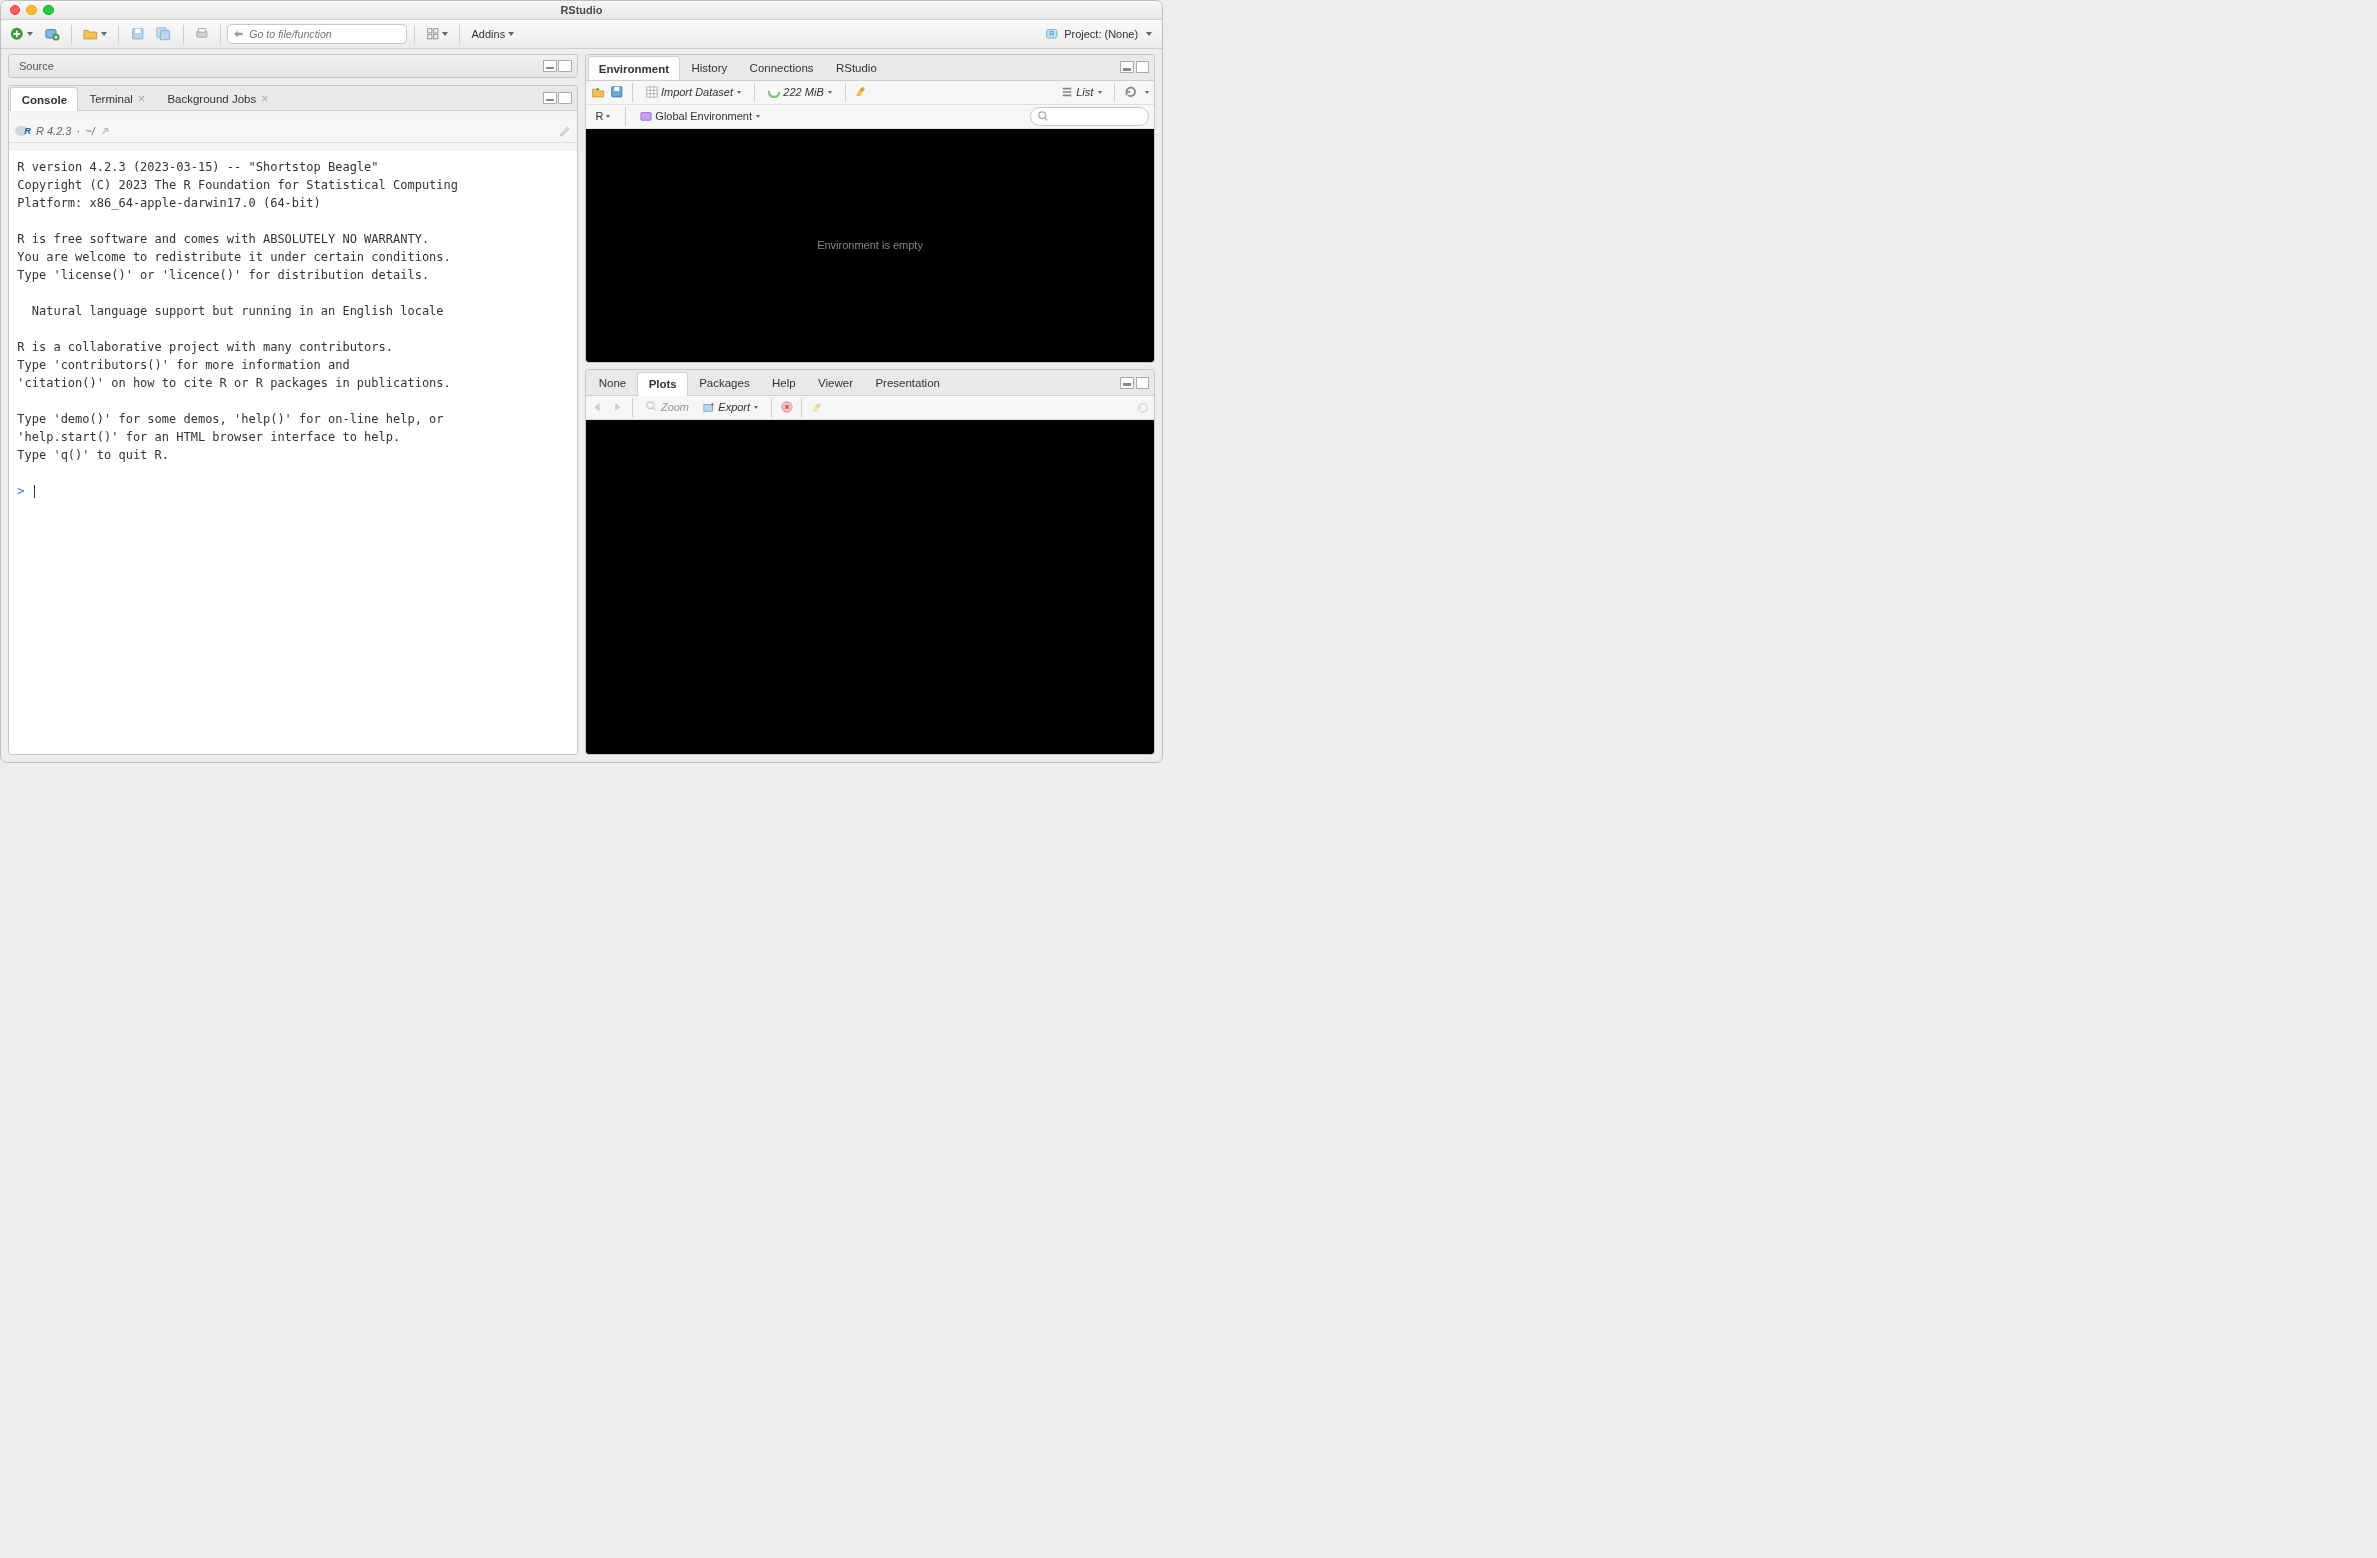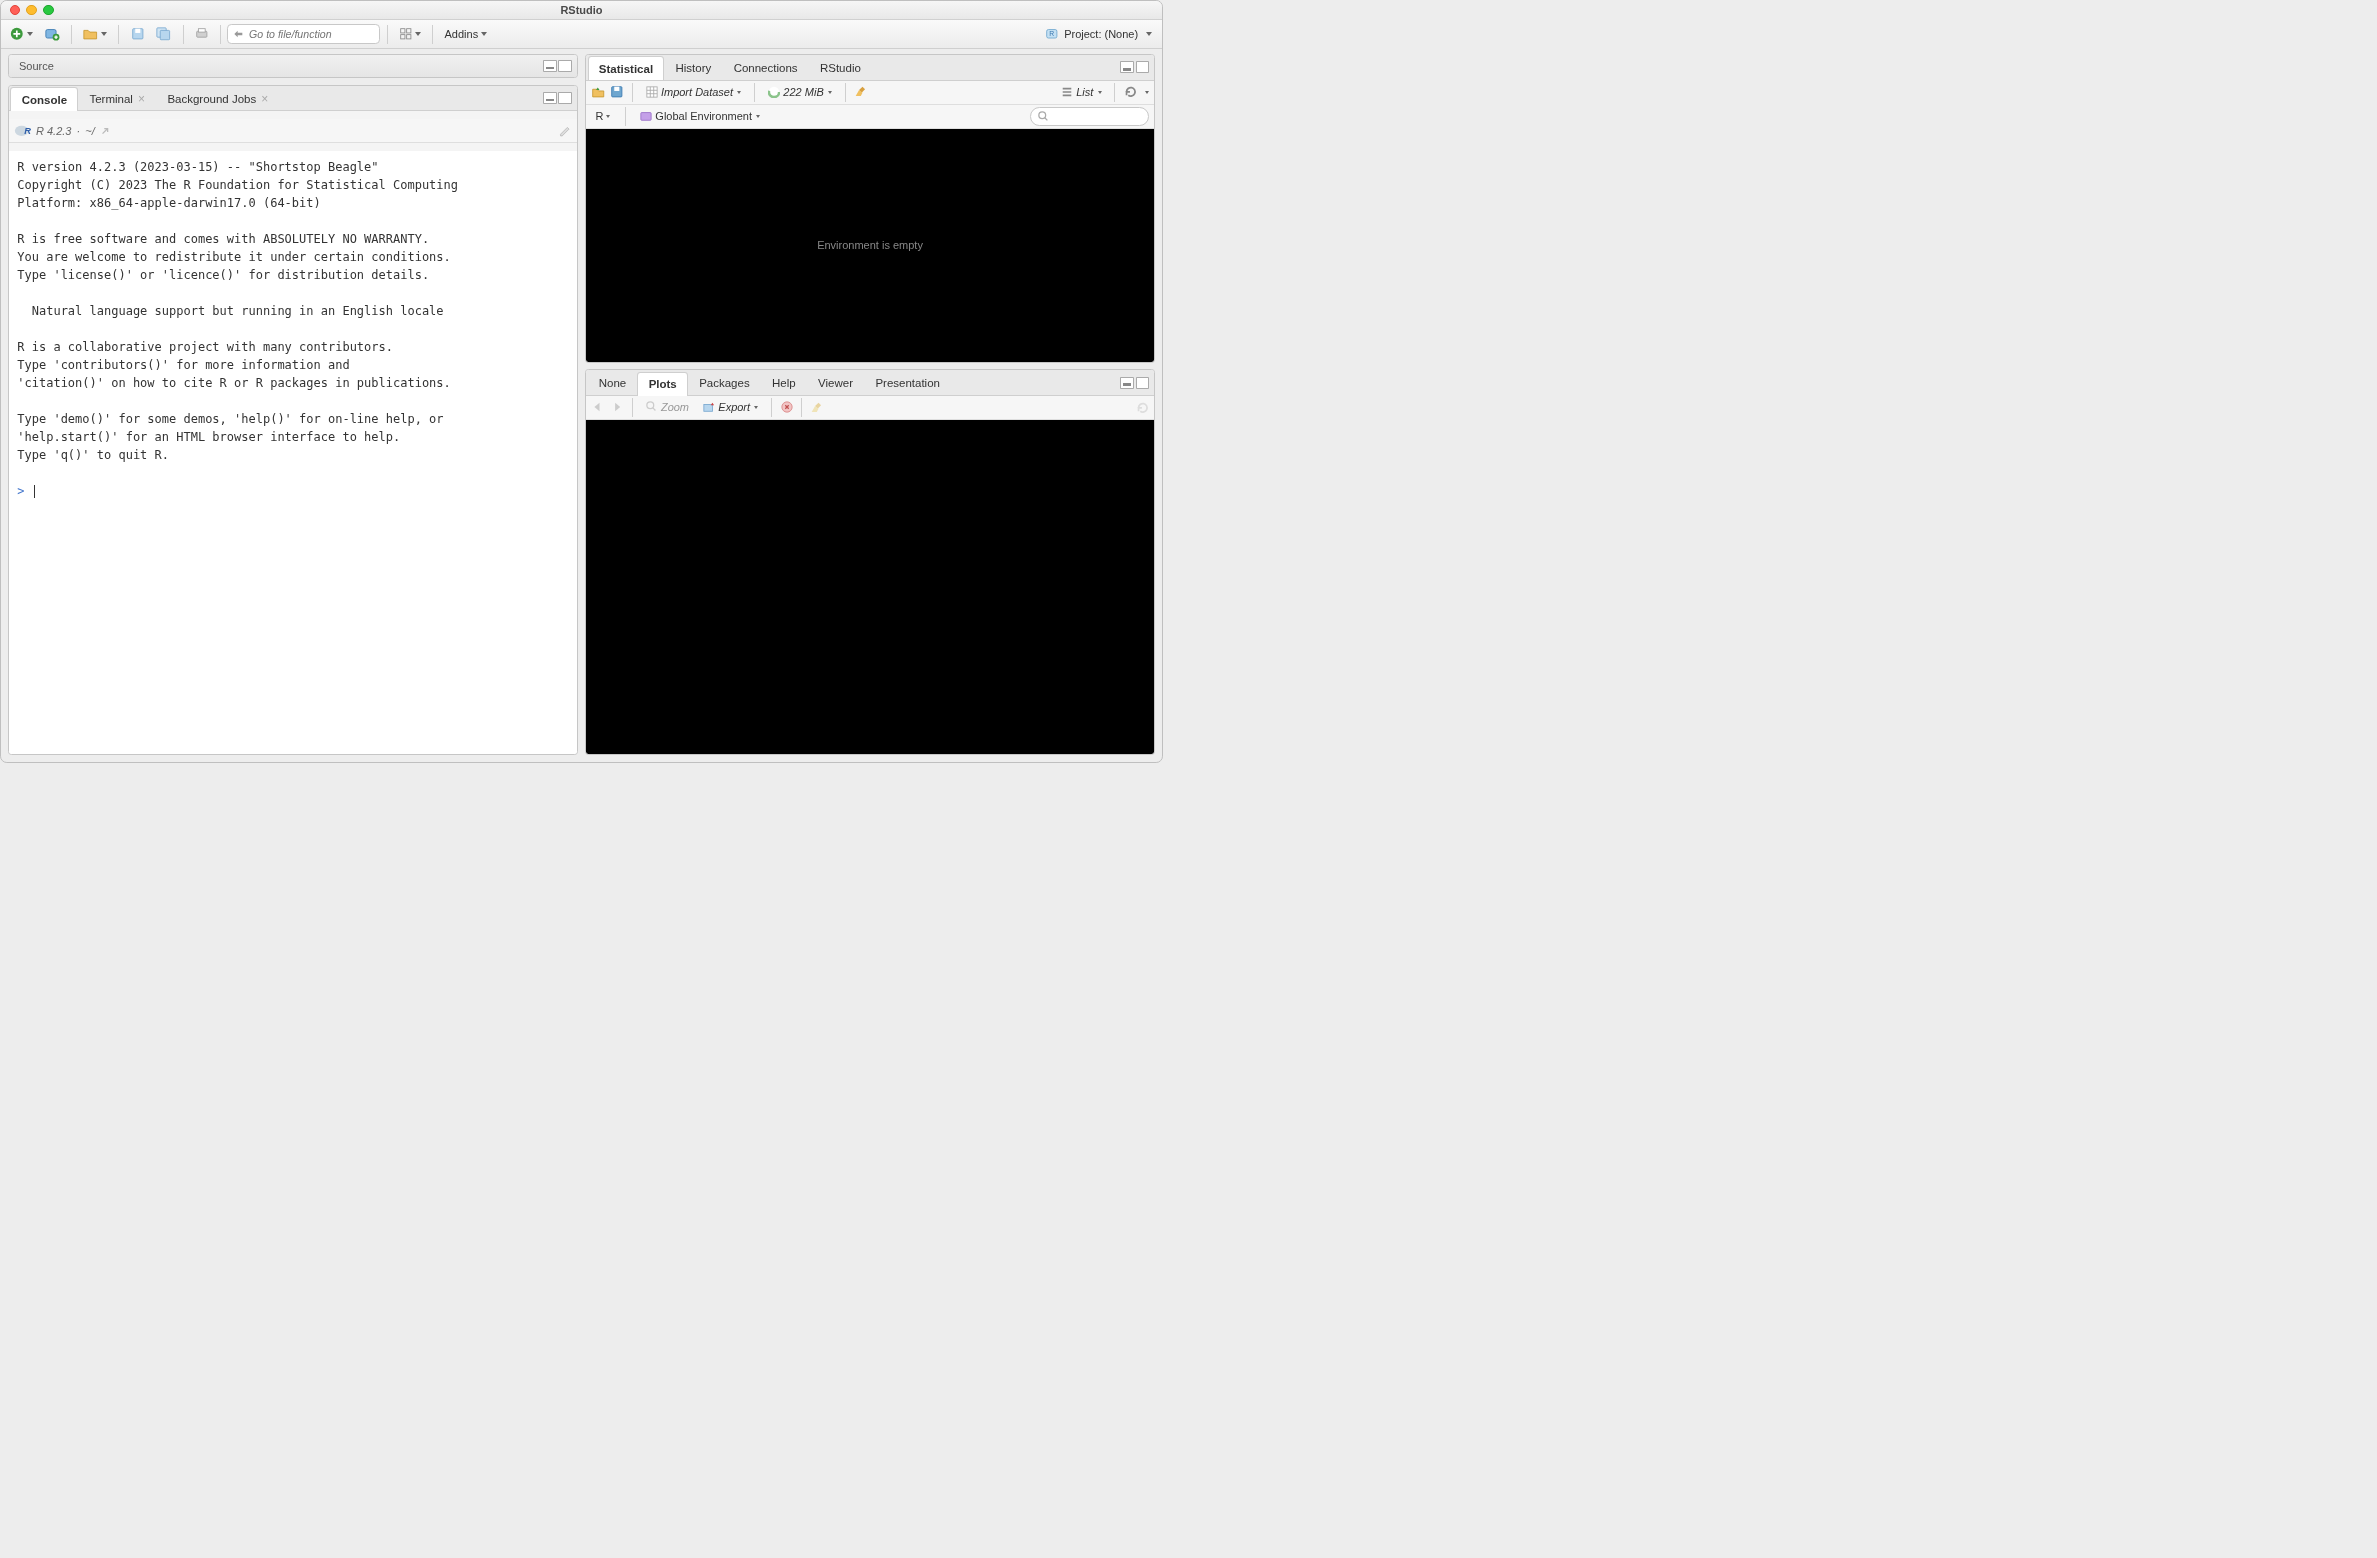--- a/index.html
+++ b/index.html
@@ -70,21 +70,21 @@
 }
 .caret {
   width: 0; height: 0;
   border-left: 3.4px solid transparent;
   border-right: 3.4px solid transparent;
   border-top: 4.3px solid #666;
   margin-left: 2.6px;
 }
 .goto {
   height: 20.4px;
-  width: 153px;
+  width: 180px;
   border: 0.9px solid #c8c8c8;
   border-radius: 4.3px;
   background: #fff;
   display: flex;
   align-items: center;
   padding: 0 5.1px;
   gap: 5.1px;
 }
 .goto input {
   border: none;
@@ -432,21 +432,21 @@
 </span>
 <span class="prompt">&gt;</span> <span class="cursor"></span></div>
       </div>
     </div>
 
     <div class="right-col">
 
       <div class="pane env-pane">
         <div class="tabs">
           <div class="tab active">
-              <span>Statistical</span>
+              <span>Environment</span>
             </div>
           <div class="tab">
               <span>History</span>
             </div>
           <div class="tab">
               <span>Connections</span>
             </div>
           <div class="tab">
               <span>RStudio</span>
             </div>

